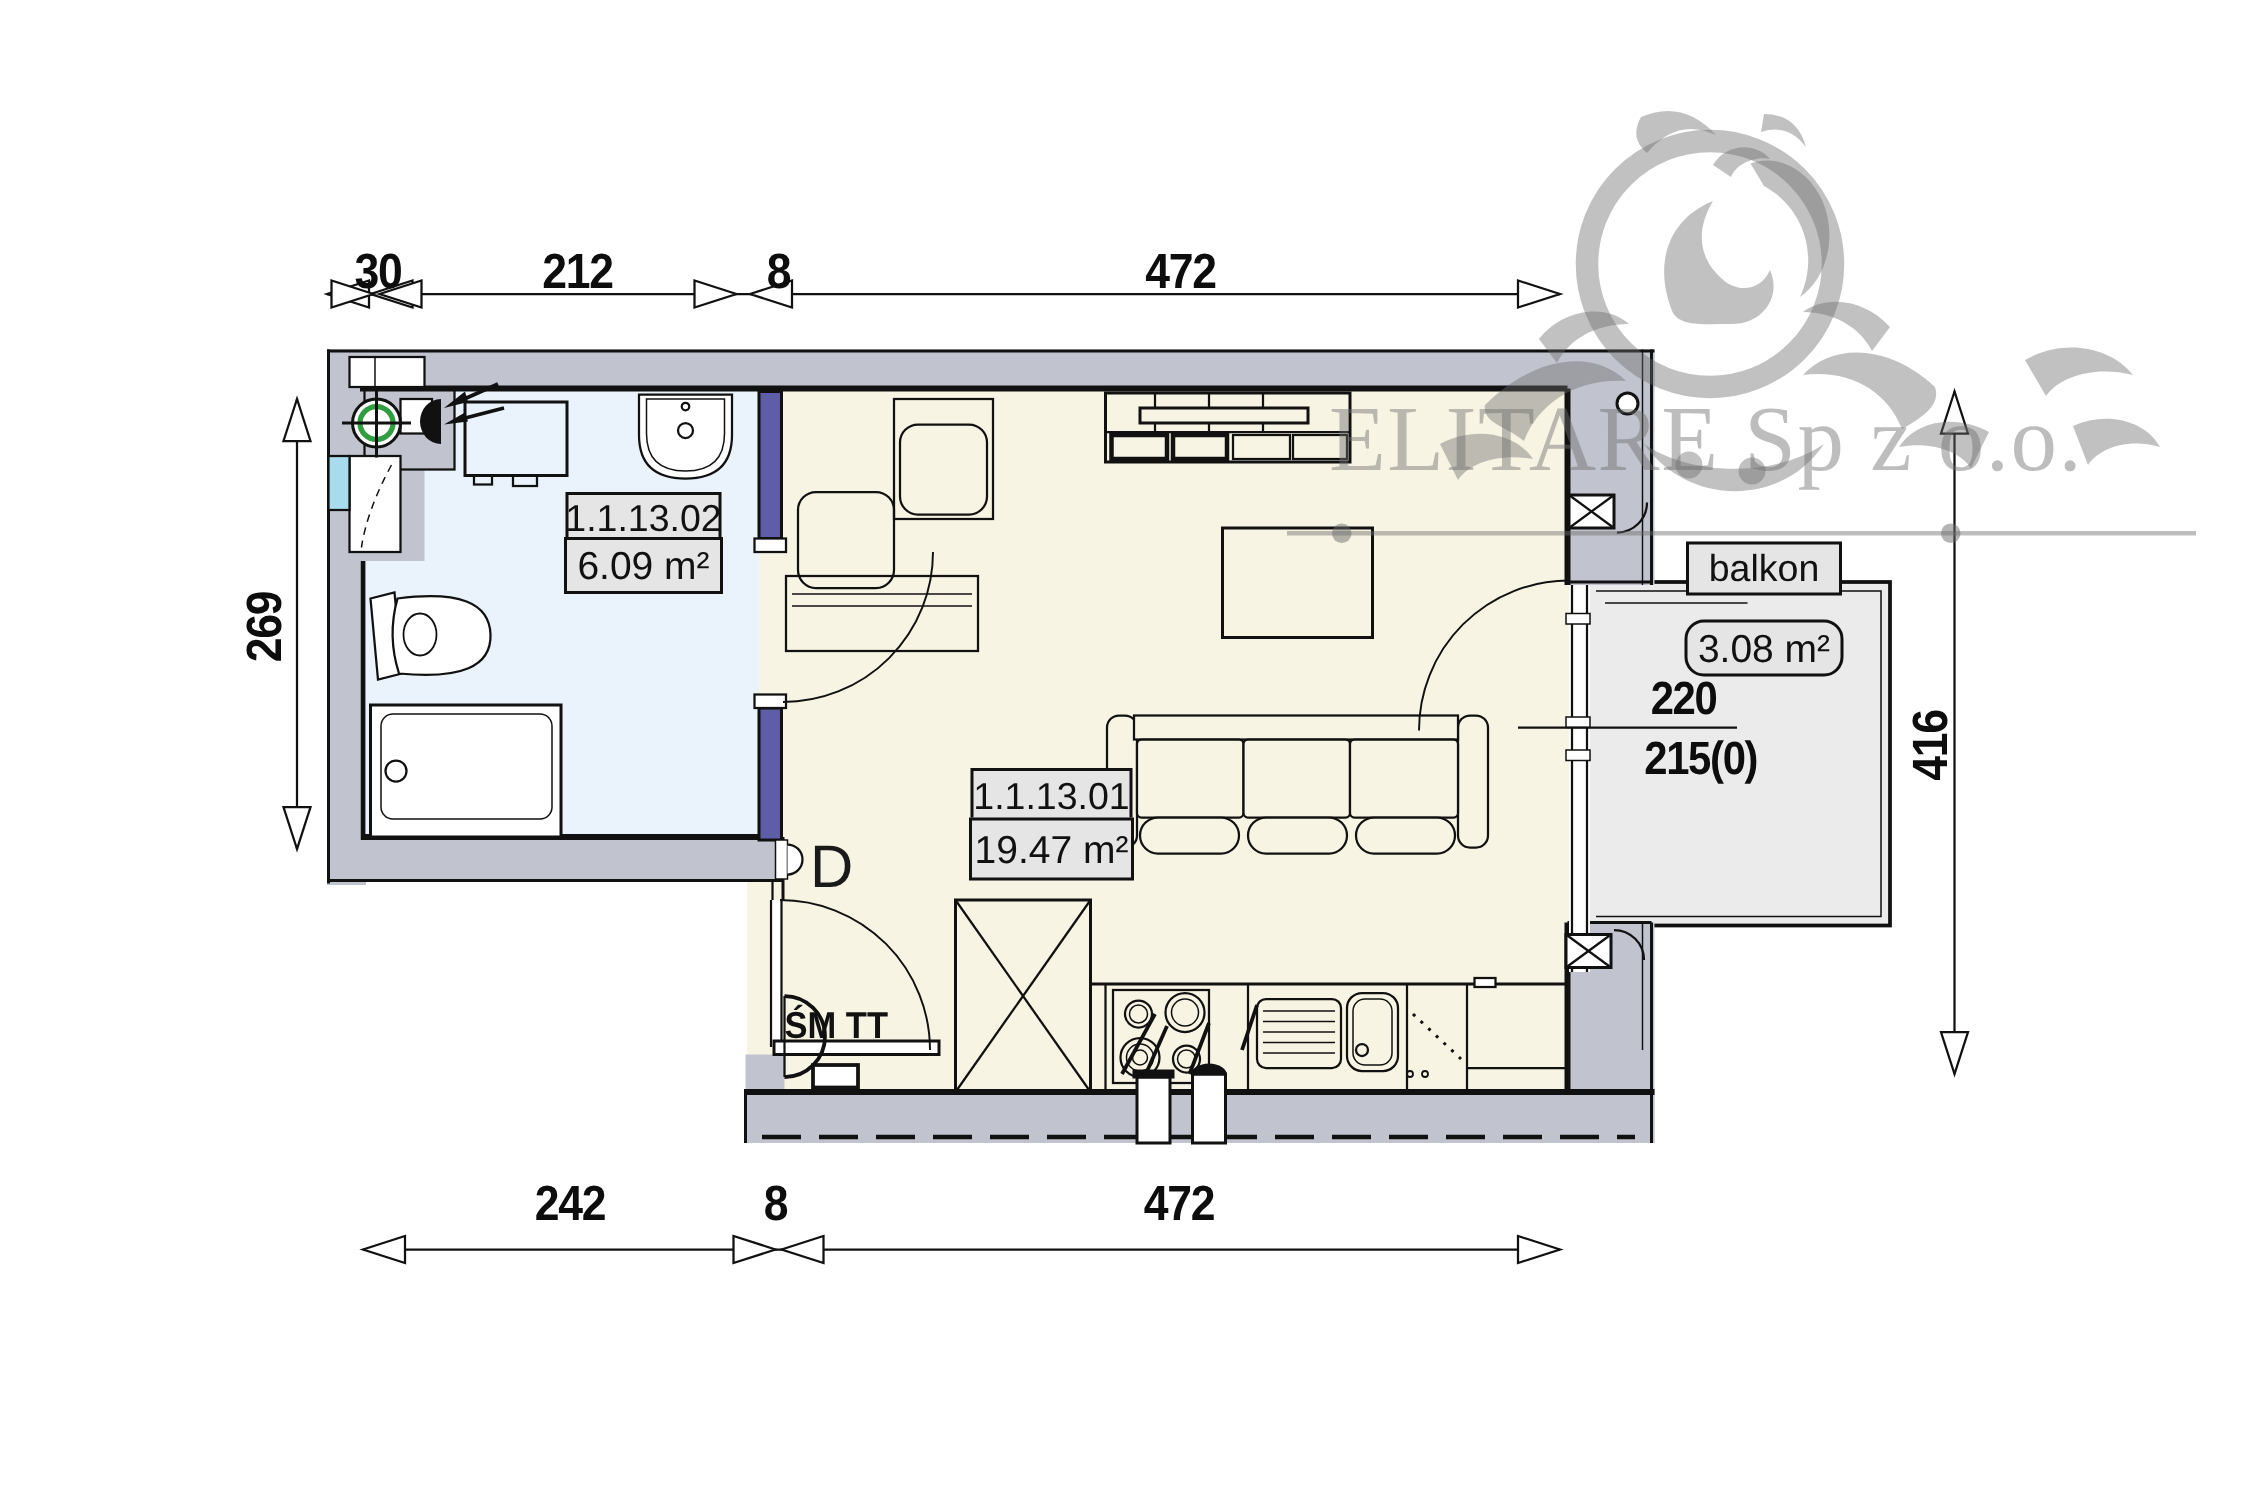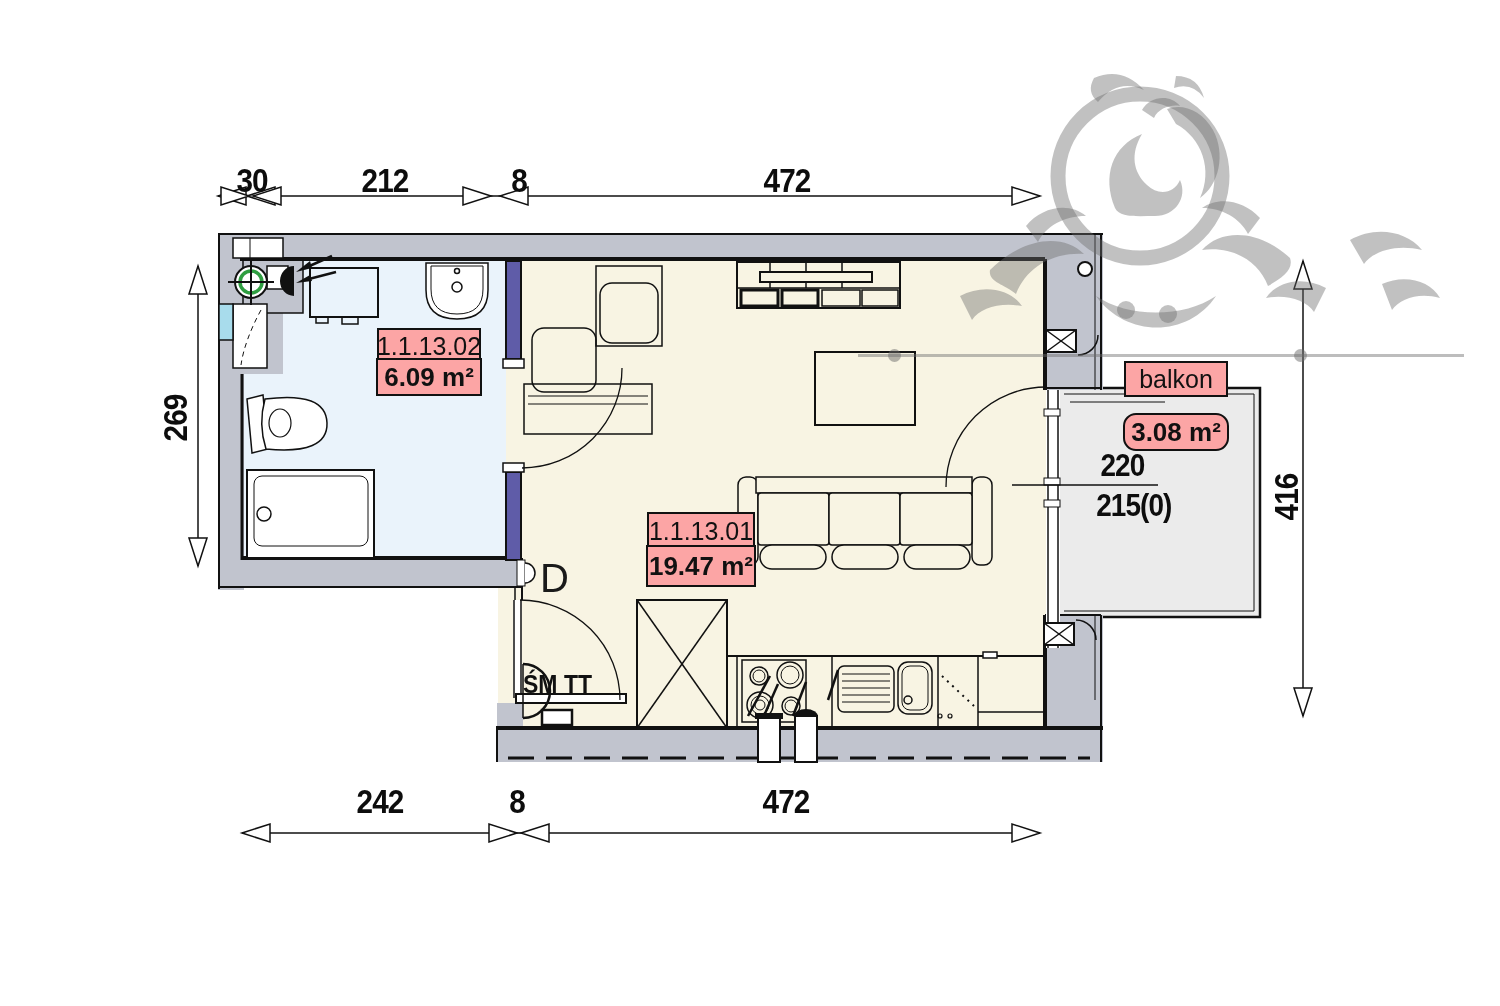--- a/index.html
+++ b/index.html
@@ -7,24 +7,24 @@
          font-family:"Liberation Sans",sans-serif;color:#111;}
   .abs{position:absolute;}
   svg{display:block;}
   
   .dim{position:absolute;font-weight:bold;font-size:33px;letter-spacing:-1px;
        text-align:center;color:#0d0d0d;transform:scaleX(.9);transform-origin:center;
        white-space:nowrap;}
   .dim.small{font-size:31px;}
   .vdim{transform:rotate(-90deg) scaleX(.9);}
   
-  .roombox{position:absolute;background:#fca5a5;border:2px solid #111;display:flex;
+  .roombox{position:absolute;background:#e5e5e5;border:2px solid #111;display:flex;
            align-items:center;justify-content:center;text-align:center;white-space:nowrap;}
   .rb-id{font-size:25px;font-weight:normal;}
-  .rb-area{font-size:26px;font-weight:bold;}
+  .rb-area{font-size:26px;font-weight:normal;}
   
   .door-letter{position:absolute;font-size:40px;color:#1a1a1a;}
   .meter-text{position:absolute;font-size:25px;font-weight:bold;letter-spacing:0px;
               transform:scaleX(.92);color:#111;}
   
   #watermark{position:absolute;inset:0;z-index:5;pointer-events:none;
              color:rgba(108,108,108,.42);}
   .wm-company{position:absolute;left:886px;top:258px;font-family:"Liberation Serif",serif;
               font-size:62px;letter-spacing:1px;color:rgba(108,108,108,.45);white-space:nowrap;}
   .wm-divider{position:absolute;left:858px;top:354px;width:606px;height:3px;
@@ -338,19 +338,20 @@
         <path d="M330,160 C314,142 288,138 272,150 C292,150 310,160 318,176 Z"></path>
         <path d="M396,230 C374,218 348,222 336,240 C356,236 376,242 384,254 Z"></path>
         <path d="M420,182 C444,168 476,172 492,192 C468,186 444,192 434,206 Z"></path>
         <path d="M452,226 C474,216 500,222 510,240 C490,234 470,240 462,252 Z"></path>
 
         <path d="M166,238 C198,260 254,260 286,238 C258,280 196,280 166,238 Z"></path>
         <circle cx="196" cy="252" r="9"></circle>
         <circle cx="238" cy="256" r="9"></circle>
       </g>
     </svg>
+    <div class="wm-company">ELITARE Sp z o.o.</div>
     <div class="wm-divider">
       <span class="wm-dot1"></span>
         <span class="wm-dot2"></span>
     </div>
   </div>
 
 </div>
 
 </body></html>

